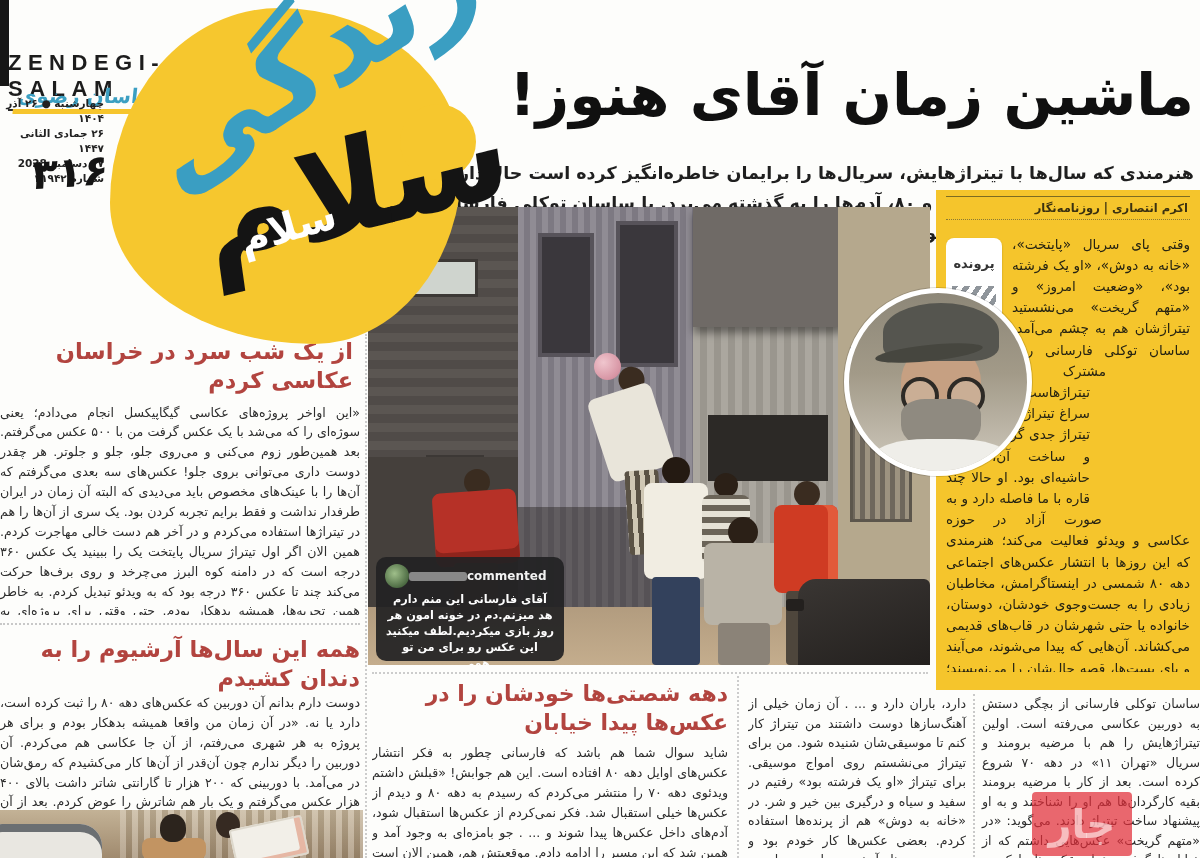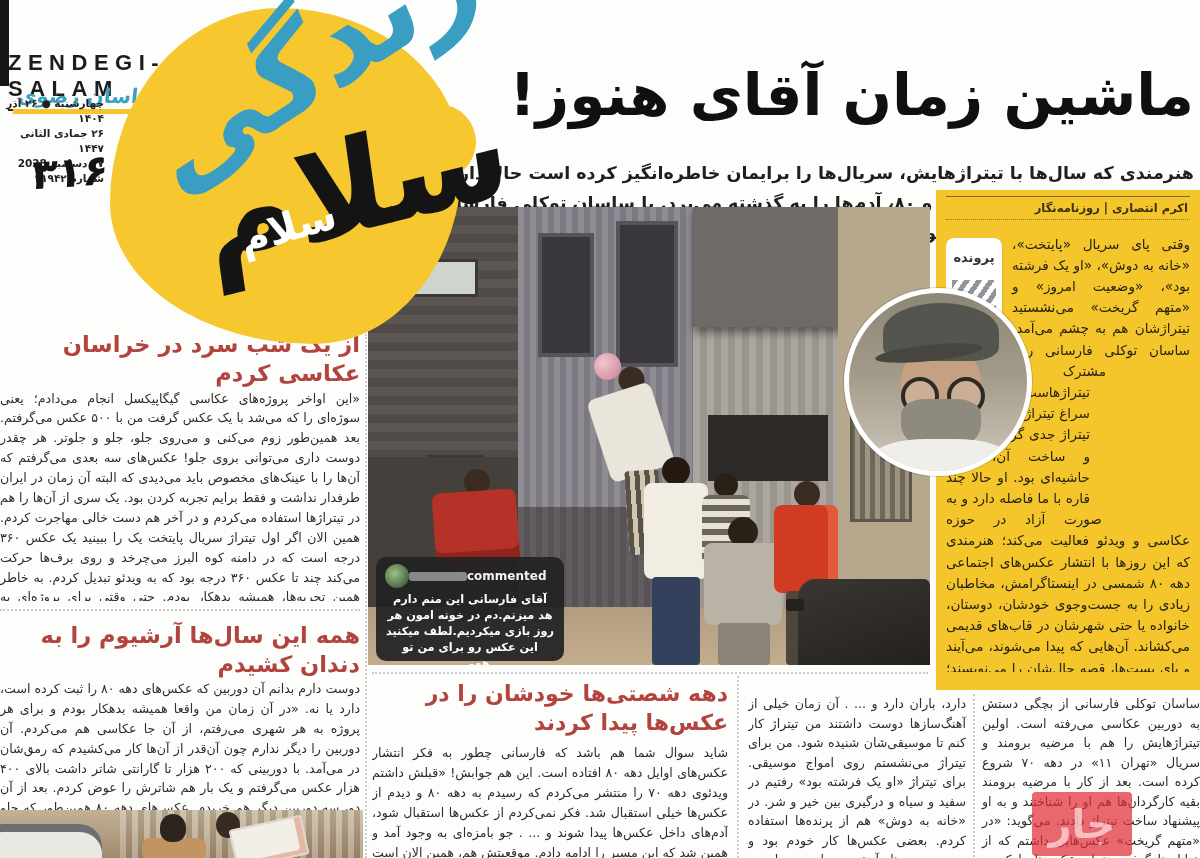--- a/index.html
+++ b/index.html
@@ -80,21 +80,21 @@
 
   
   .dossier{left:936px;top:190px;width:264px;height:500px;background:#f5c52c;z-index:2;
            padding:4px 10px 10px 10px;box-sizing:border-box;}
   .dossier-rule{border-top:1.5px solid #7c6c22;margin-top:2px;}
   .byline{direction:rtl;text-align:right;font-size:11.5px;font-weight:bold;color:#3a3111;
           padding:4px 2px 4px 0;border-bottom:1.5px dotted #8a7a33;margin-bottom:8px;}
   .dossier-body{direction:rtl;text-align:justify;font-size:13.6px;line-height:1.56;color:#262312;
                 font-weight:500;overflow:hidden;height:438px;}
   .tab{float:left;width:56px;height:102px;background:#fff;border-radius:8px;margin:4px 10px 8px 0;
-       box-shadow:0 1px 2px rgba(0,0,0,.25);text-align:center;padding-top:10px;box-sizing:border-box;}
+       box-shadow:0 1px 2px rgba(0,0,0,.25);text-align:center;padding-top:16px;box-sizing:border-box;}
   .tab-label{font-size:13px;font-weight:bold;color:#333;}
   .tab-stripes{margin:12px auto 0;width:44px;height:34px;
       background:repeating-linear-gradient(125deg,#8f959b 0 5px,#ffffff 5px 10px);}
   .portrait-spacer{float:right;width:92px;height:172px;margin-left:8px;shape-outside:circle(52%);}
 
   
   .portrait{left:844px;top:288px;width:178px;height:178px;border-radius:50%;border:5px solid #fff;
             overflow:hidden;z-index:6;background:linear-gradient(180deg,#8d8778 0%,#a29a88 45%,#cfc9bd 100%);
             box-shadow:0 0 0 1px rgba(0,0,0,.15);}
   .po{position:absolute;}
@@ -246,38 +246,38 @@
     <div class="po po-face"></div>
     <div class="po po-cap"></div>
     <div class="po po-brim"></div>
     <div class="po po-glass" style="left:52px;"></div>
     <div class="po po-glass" style="left:98px;"></div>
     <div class="po po-beard"></div>
     <div class="po po-shirt"></div>
   </div>
 
   <div class="abs left-col">
-    <h2 class="art-head" style="margin:0;">از یک شب سرد در خراسان عکاسی کردم</h2>
+    <h2 class="art-head" style="margin:7px;">از یک شب سرد در خراسان عکاسی کردم</h2>
     <p class="art-body" style="margin:0;height:212px;overflow:hidden;">«این اواخر پروژه‌های عکاسی گیگاپیکسل انجام می‌دادم؛ یعنی سوژه‌ای را که می‌شد با یک عکس گرفت من با ۵۰۰ عکس می‌گرفتم. بعد همین‌طور زوم می‌کنی و می‌روی جلو، جلو و جلوتر. هر چقدر دوست داری می‌توانی بروی جلو! عکس‌های سه بعدی می‌گرفتم که آن‌ها را با عینک‌های مخصوص باید می‌دیدی که البته آن زمان در ایران طرفدار نداشت و فقط برایم تجربه کردن بود. یک سری از آن‌ها را هم در تیتراژها استفاده می‌کردم و در آخر هم دست خالی مهاجرت کردم. همین الان اگر اول تیتراژ سریال پایتخت یک را ببینید یک عکس ۳۶۰ درجه است که در دامنه کوه البرز می‌چرخد و روی برف‌ها حرکت می‌کند چند تا عکس ۳۶۰ درجه بود که به ویدئو تبدیل کردم. به خاطر همین تجربه‌ها، همیشه بدهکار بودم. حتی وقتی برای پروژه‌ای به شهرستان می‌رفتم، دوربینم را بر می‌داشتم و در مسیر عکس می‌گرفتم. عکس‌هایی را که از شهرستان‌ها دارم بیشتر همین شکلی گرفتم. من برای عکاسی یک شب بسیار سرد به استان خراسان هم آمدم و از آن جا هم عکاسی کردم.»</p>
     <div class="dot-h" style="margin:8px 0 10px 0;"></div>
     <h2 class="art-head" style="margin:0;">همه این سال‌ها آرشیوم را به دندان کشیدم</h2>
     <p class="art-body" style="margin:0;height:174px;overflow:hidden;">دوست دارم بدانم آن دوربین که عکس‌های دهه ۸۰ را ثبت کرده است، دارد یا نه. «در آن زمان من واقعا همیشه بدهکار بودم و برای هر پروژه به هر شهری می‌رفتم، از آن جا عکاسی هم می‌کردم. آن دوربین را دیگر ندارم چون آن‌قدر از آن‌ها کار می‌کشیدم که رمق‌شان در می‌آمد. با دوربینی که ۲۰۰ هزار تا گارانتی شاتر داشت بالای ۴۰۰ هزار عکس می‌گرفتم و یک بار هم شاترش را عوض کردم. بعد از آن دو، سه دوربین دیگر هم خریدم. عکس‌های دهه ۸۰ همین‌طور که جلو می‌رود کیفیت بالاتری دارد. از نیمه دوم آن دهه، هم دوربینم و هم ماشینم عوض شد. تکنیک‌های عکاسی هم عوض شد و عکس‌ها جنس این‌وری‌ها نیست. من همان موقع هم مجبور بودم هاردهای گران بخرم و همین الان هم برای نگهداری عکس‌ها باید هارد گران بخرم چون عکس‌هایی که همین الان می‌گیرم هم باید آرشیو شود. همه این سال‌ها این‌ها را به دندان کشیدم از این‌ور به آن‌ور.»</p>
   </div>
 
   <div class="abs left-photo">
     <div class="lp-stripes"></div>
     <div class="lp-car"></div>
     <div class="lp-man-body"></div>
     <div class="lp-man-head"></div>
     <div class="lp-woman-head"></div>
     <div class="lp-paper"></div>
   </div>
 
   <div class="abs mid-art">
-    <h2 class="art-head" style="margin:0;font-size:22px;">دهه شصتی‌ها خودشان را در عکس‌ها پیدا کردند</h2>
+    <h2 class="art-head" style="margin:0;font-size:22px;">دهه شصتی‌ها خودشان را در عکس‌ها پیدا خیابان</h2>
     <p class="art-body" style="margin:6px 0 0 0;">شاید سوال شما هم باشد که فارسانی چطور به فکر انتشار عکس‌های اوایل دهه ۸۰ افتاده است. این هم جوابش! «قبلش داشتم ویدئوی دهه ۷۰ را منتشر می‌کردم که رسیدم به دهه ۸۰ و دیدم از عکس‌ها خیلی استقبال شد. فکر نمی‌کردم از عکس‌ها استقبال شود، آدم‌های داخل عکس‌ها پیدا شوند و ... . جو بامزه‌ای به وجود آمد و همین شد که این مسیر را ادامه دادم. موقعیتش هم، همین الان است و شاید ۱۰ سال دیگر این عکس‌ها این حس را نداشته باشد. آدم‌های داخل عکس‌ها در محیط‌های</p>
   </div>
 
   <div class="abs bot-right-art">
     <div class="bot-cols">
       <p class="bot-col" style="margin:0;">ساسان توکلی فارسانی از بچگی دستش به دوربین عکاسی می‌رفته است. اولین تیتراژهایش را هم با مرضیه برومند و سریال «تهران ۱۱» در دهه ۷۰ شروع کرده است. بعد از کار با مرضیه برومند بقیه کارگردان‌ها هم او را شناختند و به او پیشنهاد ساخت تیتراژ دادند. می‌گوید: «در «متهم گریخت» عکس‌هایی داشتم که از خیابان‌ها گرفتم. همان عکس‌ها را که به درد سوژه می‌خوردند برای تیتراژ</p>
       <div class="col-div"></div>
       <p class="bot-col" style="margin:0;">دارد، باران دارد و ... . آن زمان خیلی از آهنگ‌سازها دوست داشتند من تیتراژ کار کنم تا موسیقی‌شان شنیده شود. من برای تیتراژ می‌نشستم روی امواج موسیقی. برای تیتراژ «او یک فرشته بود» رفتیم در سفید و سیاه و درگیری بین خیر و شر. در «خانه به دوش» هم از پرنده‌ها استفاده کردم. بعضی عکس‌ها کار خودم بود و بعضی پرنده‌ها، آرشیو صدا و سیما بود. خود رضا عطاران هم که خیلی کمک می‌کرد که</p>
     </div>
   </div>

